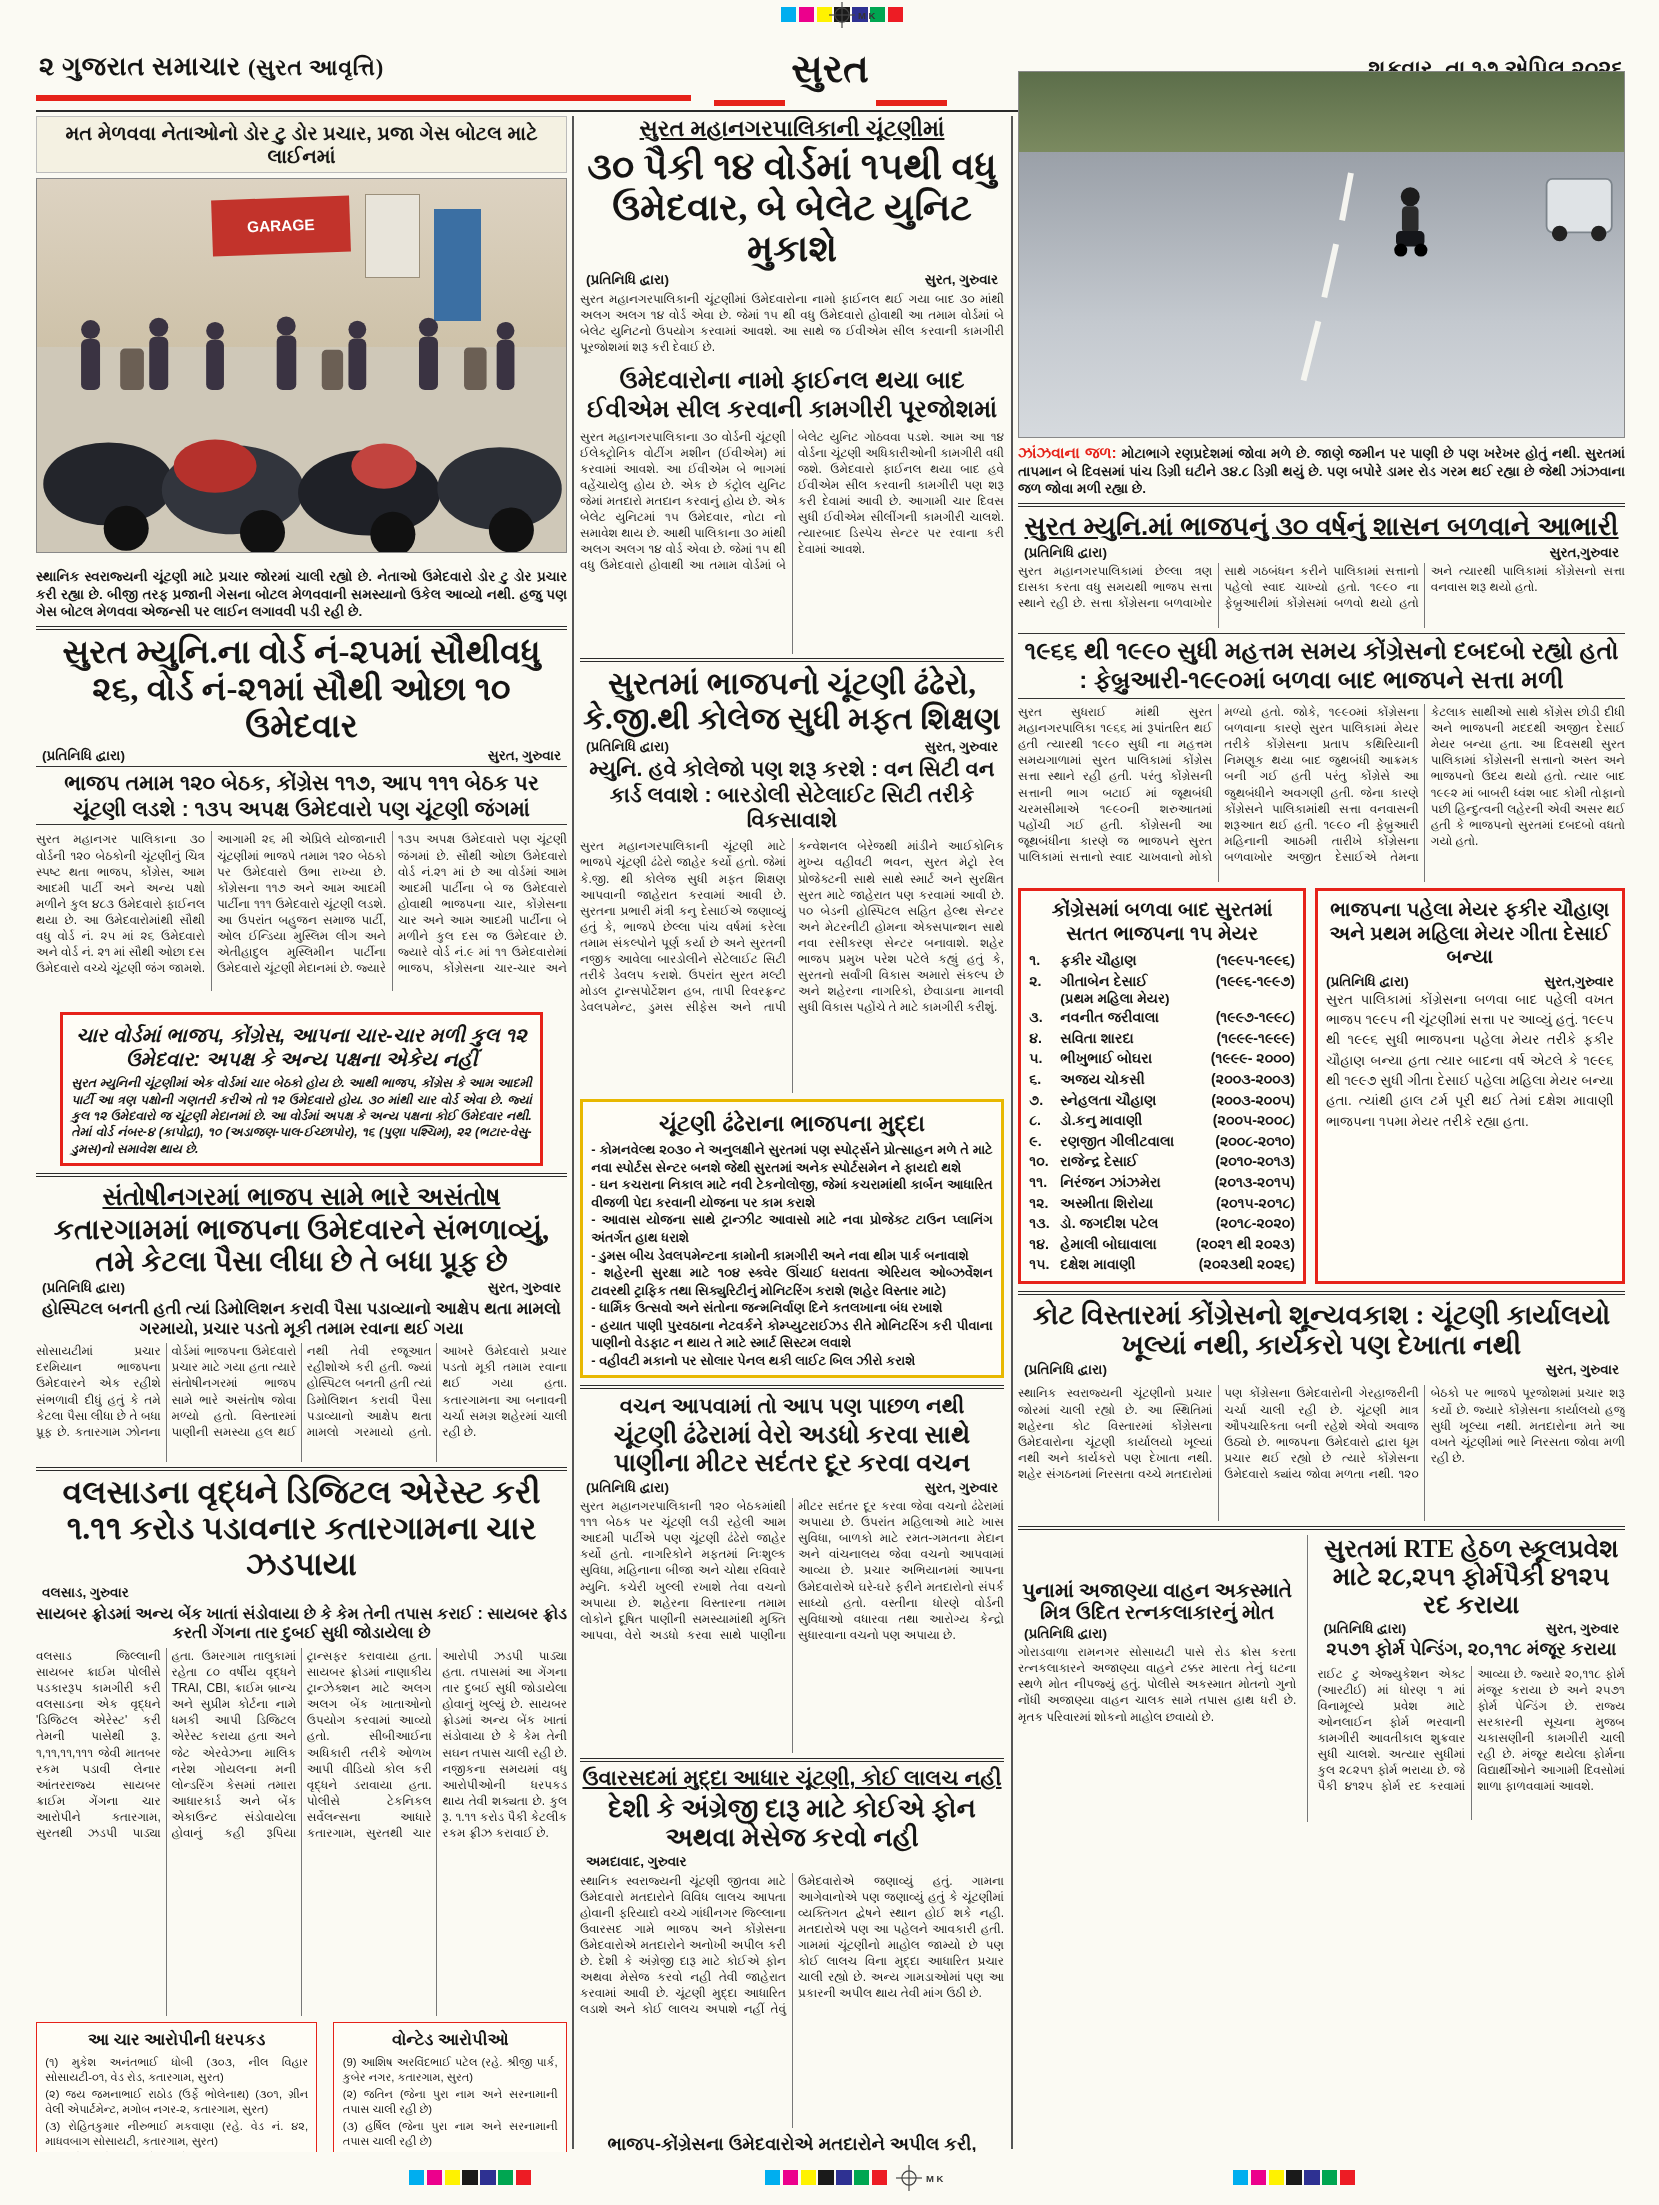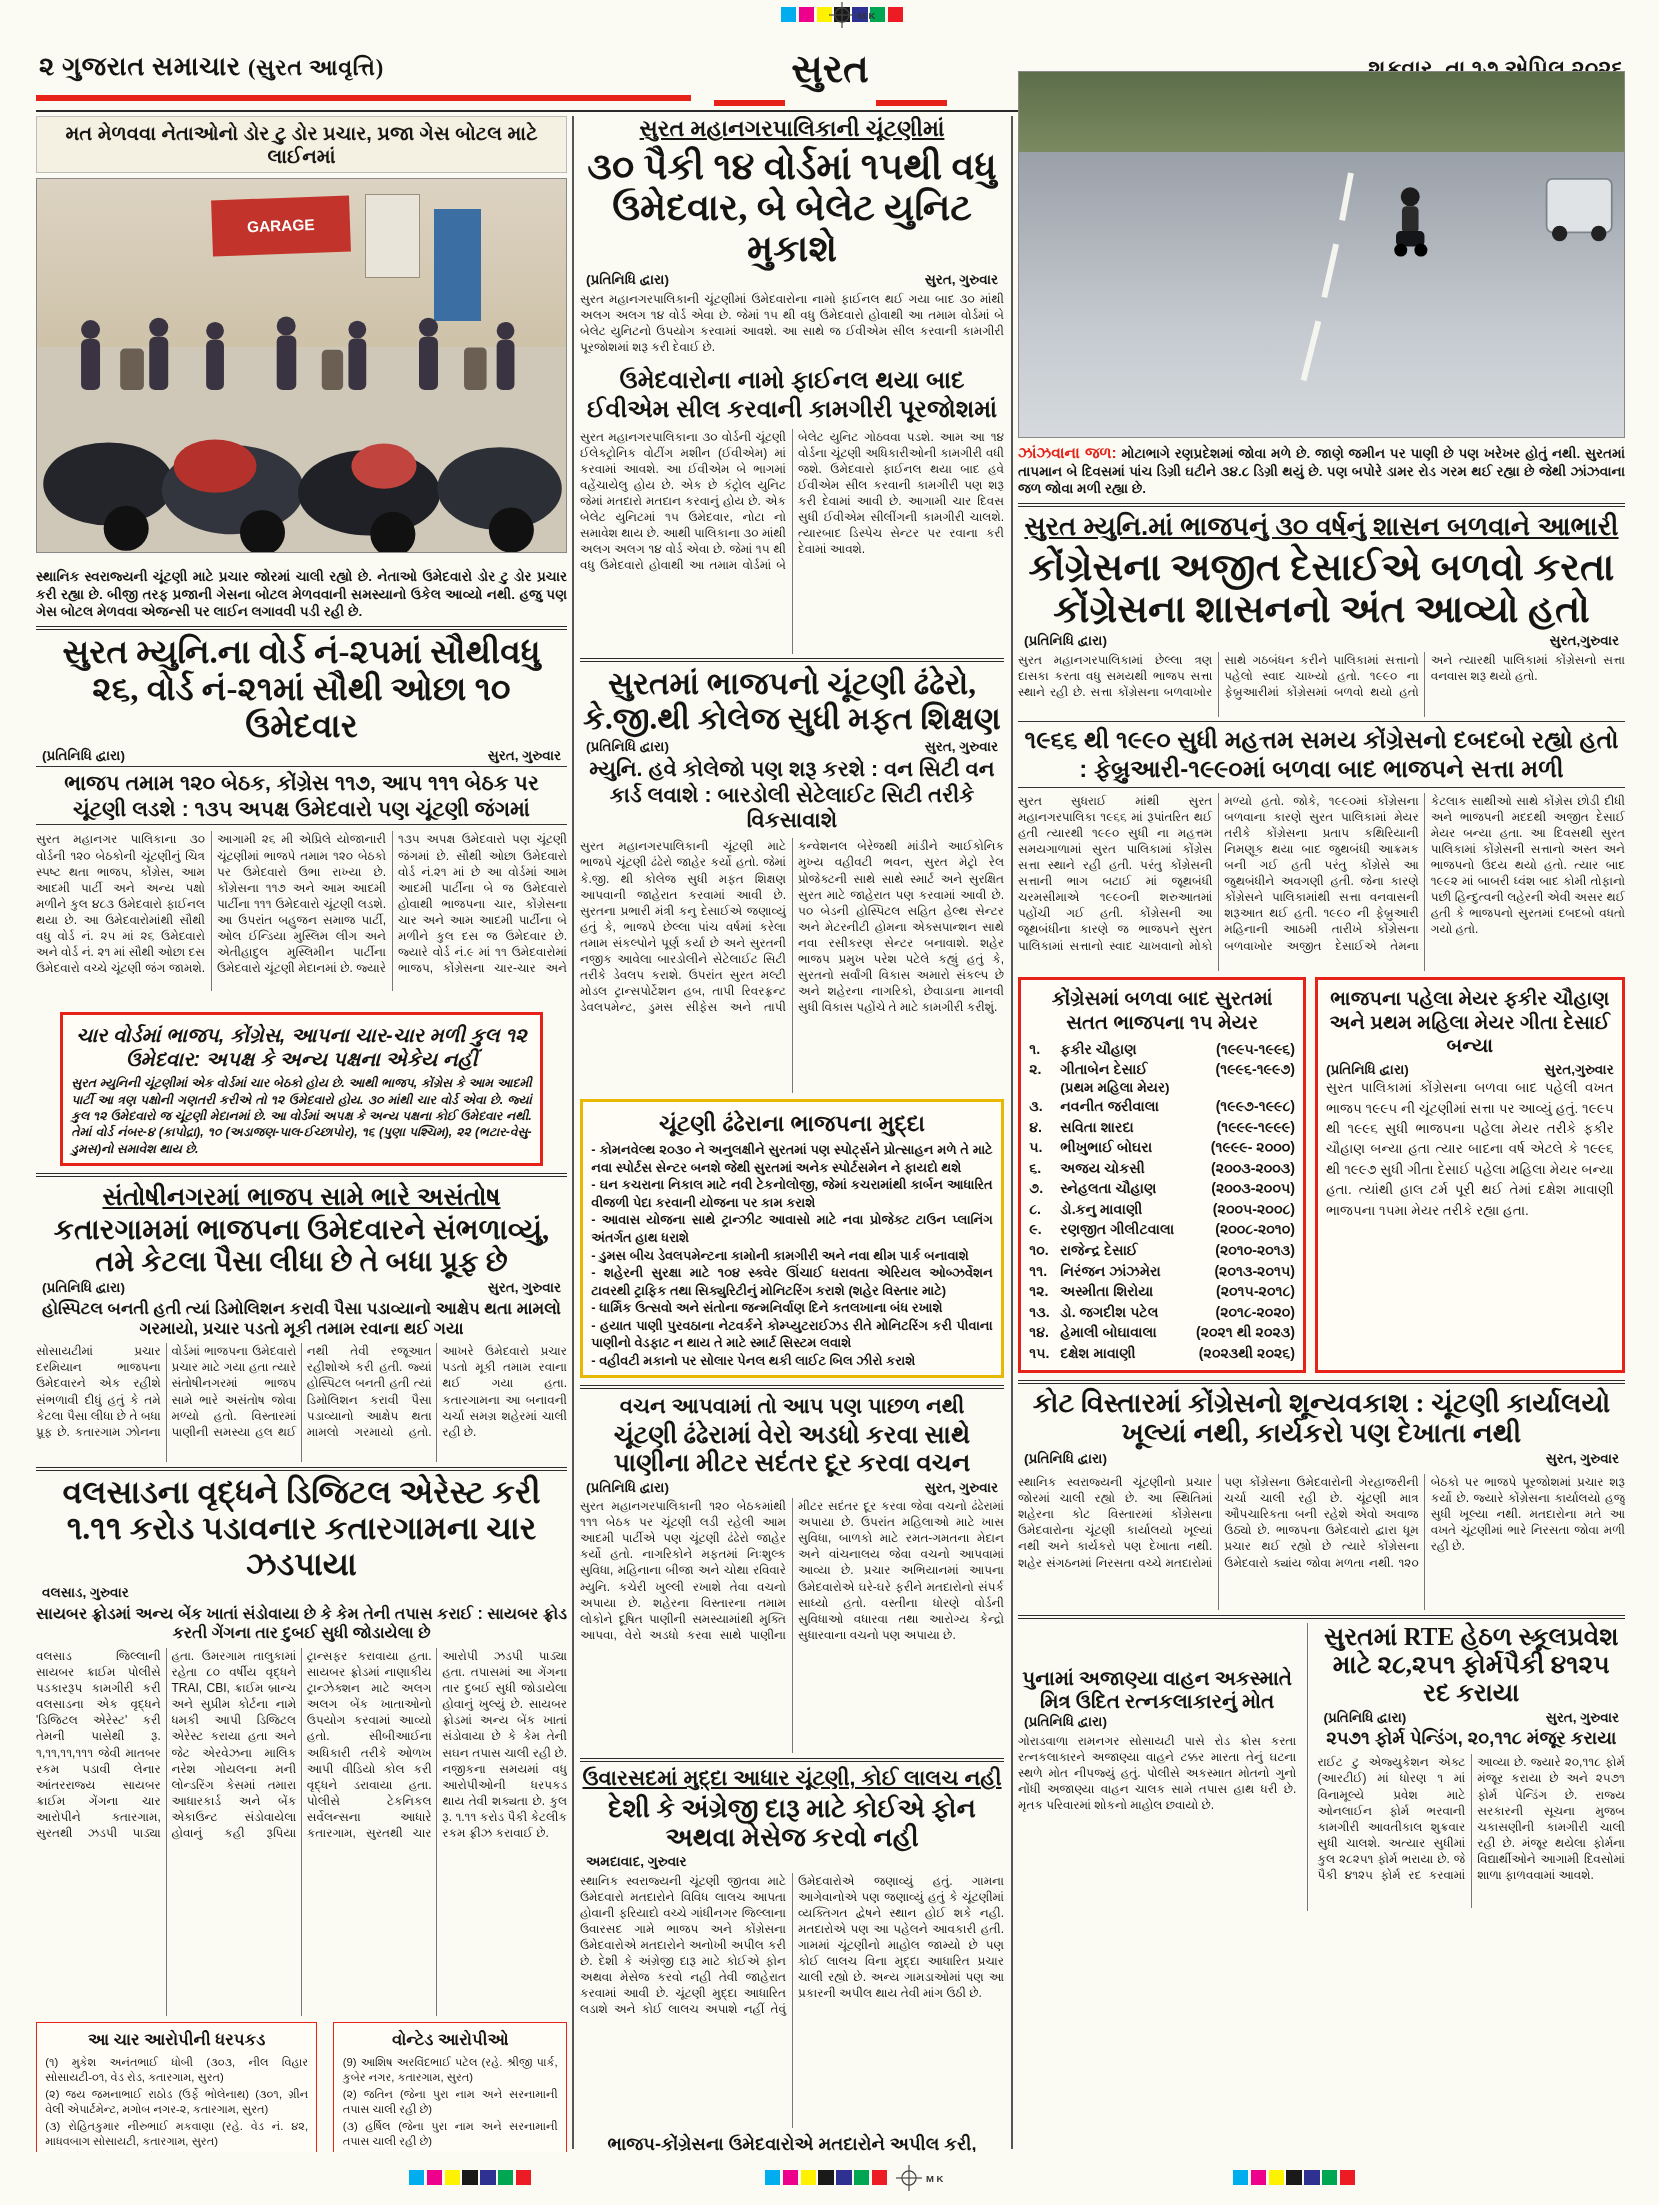--- a/index.html
+++ b/index.html
@@ -267,21 +267,20 @@
     </svg>
   </div>
 
   <div class="caption" style="margin-top:4.7px;">
     <span style="color:#e62219;font-size:15.4px;">ઝાંઝવાના જળ:</span>
     <span>મોટાભાગે રણપ્રદેશમાં જોવા મળે છે. જાણે જમીન પર પાણી છે પણ ખરેખર હોતું નથી. સુરતમાં તાપમાન બે દિવસમાં પાંચ ડિગ્રી ઘટીને ૩૪.૮ ડિગ્રી થયું છે. પણ બપોરે ડામર રોડ ગરમ થઈ રહ્યા છે જેથી ઝાંઝવાના જળ જોવા મળી રહ્યા છે.</span>
   </div>
   <div class="hrule dbl"></div>
 
   <div class="kicker" style="font-size:26px;">સુરત મ્યુનિ.માં ભાજપનું ૩૦ વર્ષનું શાસન બળવાને આભારી</div>
-  <div class="headline" style="font-size:38px;margin-top:3.6px;">કોંગ્રેસના અજીત દેસાઈએ બળવો કરતા કોંગ્રેસના શાસનનો અંત આવ્યો હતો</div>
   <div class="byline-row">
     <span>(પ્રતિનિધિ દ્વારા)</span>
     <span>સુરત,ગુરુવાર</span>
   </div>
   <div class="body-txt cols3" style="height:65px;">સુરત મહાનગરપાલિકામાં છેલ્લા ત્રણ દાસકા કરતા વધુ સમયથી ભાજપ સત્તા સ્થાને રહી છે. સત્તા કોંગ્રેસના બળવાખોર સાથે ગઠબંધન કરીને પાલિકામાં સત્તાનો પહેલો સ્વાદ ચાખ્યો હતો. ૧૯૯૦ ના ફેબ્રુઆરીમાં કોંગ્રેસમાં બળવો થયો હતો અને ત્યારથી પાલિકામાં કોંગ્રેસનો સત્તા વનવાસ શરૂ થયો હતો.</div>
   <div class="subhead" style="font-size:24px;border-top:1.2px solid #333;border-bottom:1.2px solid #333;padding:3.6px 0;margin:4.7px 0;">૧૯૬૬ થી ૧૯૯૦ સુધી મહત્તમ સમય કોંગ્રેસનો દબદબો રહ્યો હતો : ફેબ્રુઆરી-૧૯૯૦માં બળવા બાદ ભાજપને સત્તા મળી</div>
   <div class="body-txt cols3" style="height:178px;">સુરત સુધરાઈ માંથી સુરત મહાનગરપાલિકા ૧૯૬૬ માં રૂપાંતરિત થઈ હતી ત્યારથી ૧૯૯૦ સુધી ના મહત્તમ સમયગાળામાં સુરત પાલિકામાં કોંગ્રેસ સત્તા સ્થાને રહી હતી. પરંતુ કોંગ્રેસની સત્તાની ભાગ બટાઈ માં જૂથબંધી ચરમસીમાએ ૧૯૯૦ની શરુઆતમાં પહોંચી ગઈ હતી. કોંગ્રેસની આ જૂથબંધીના કારણે જ ભાજપને સુરત પાલિકામાં સત્તાનો સ્વાદ ચાખવાનો મોકો મળ્યો હતો. જોકે, ૧૯૯૦માં કોંગ્રેસના બળવાના કારણે સુરત પાલિકામાં મેયર તરીકે કોંગ્રેસના પ્રતાપ કથિરિયાની નિમણૂક થયા બાદ જુથબંધી આક્રમક બની ગઈ હતી પરંતુ કોંગ્રેસે આ જુથબંધીને અવગણી હતી. જેના કારણે કોંગ્રેસને પાલિકામાંથી સત્તા વનવાસની શરૂઆત થઈ હતી. ૧૯૯૦ ની ફેબ્રુઆરી મહિનાની આઠમી તારીખે કોંગ્રેસના બળવાખોર અજીત દેસાઈએ તેમના કેટલાક સાથીઓ સાથે કોંગ્રેસ છોડી દીધી અને ભાજપની મદદથી અજીત દેસાઈ મેયર બન્યા હતા. આ દિવસથી સુરત પાલિકામાં કોંગ્રેસની સત્તાનો અસ્ત અને ભાજપનો ઉદય થયો હતો. ત્યાર બાદ ૧૯૯૨ માં બાબરી ધ્વંશ બાદ કોમી તોફાનો પછી હિન્દુત્વની લહેરની એવી અસર થઈ હતી કે ભાજપનો સુરતમાં દબદબો વધતો ગયો હતો.</div>
 
   <div style="display:flex;gap:8.3px;margin-top:6px;">
     <div class="newsbox" style="flex:0.96;">

